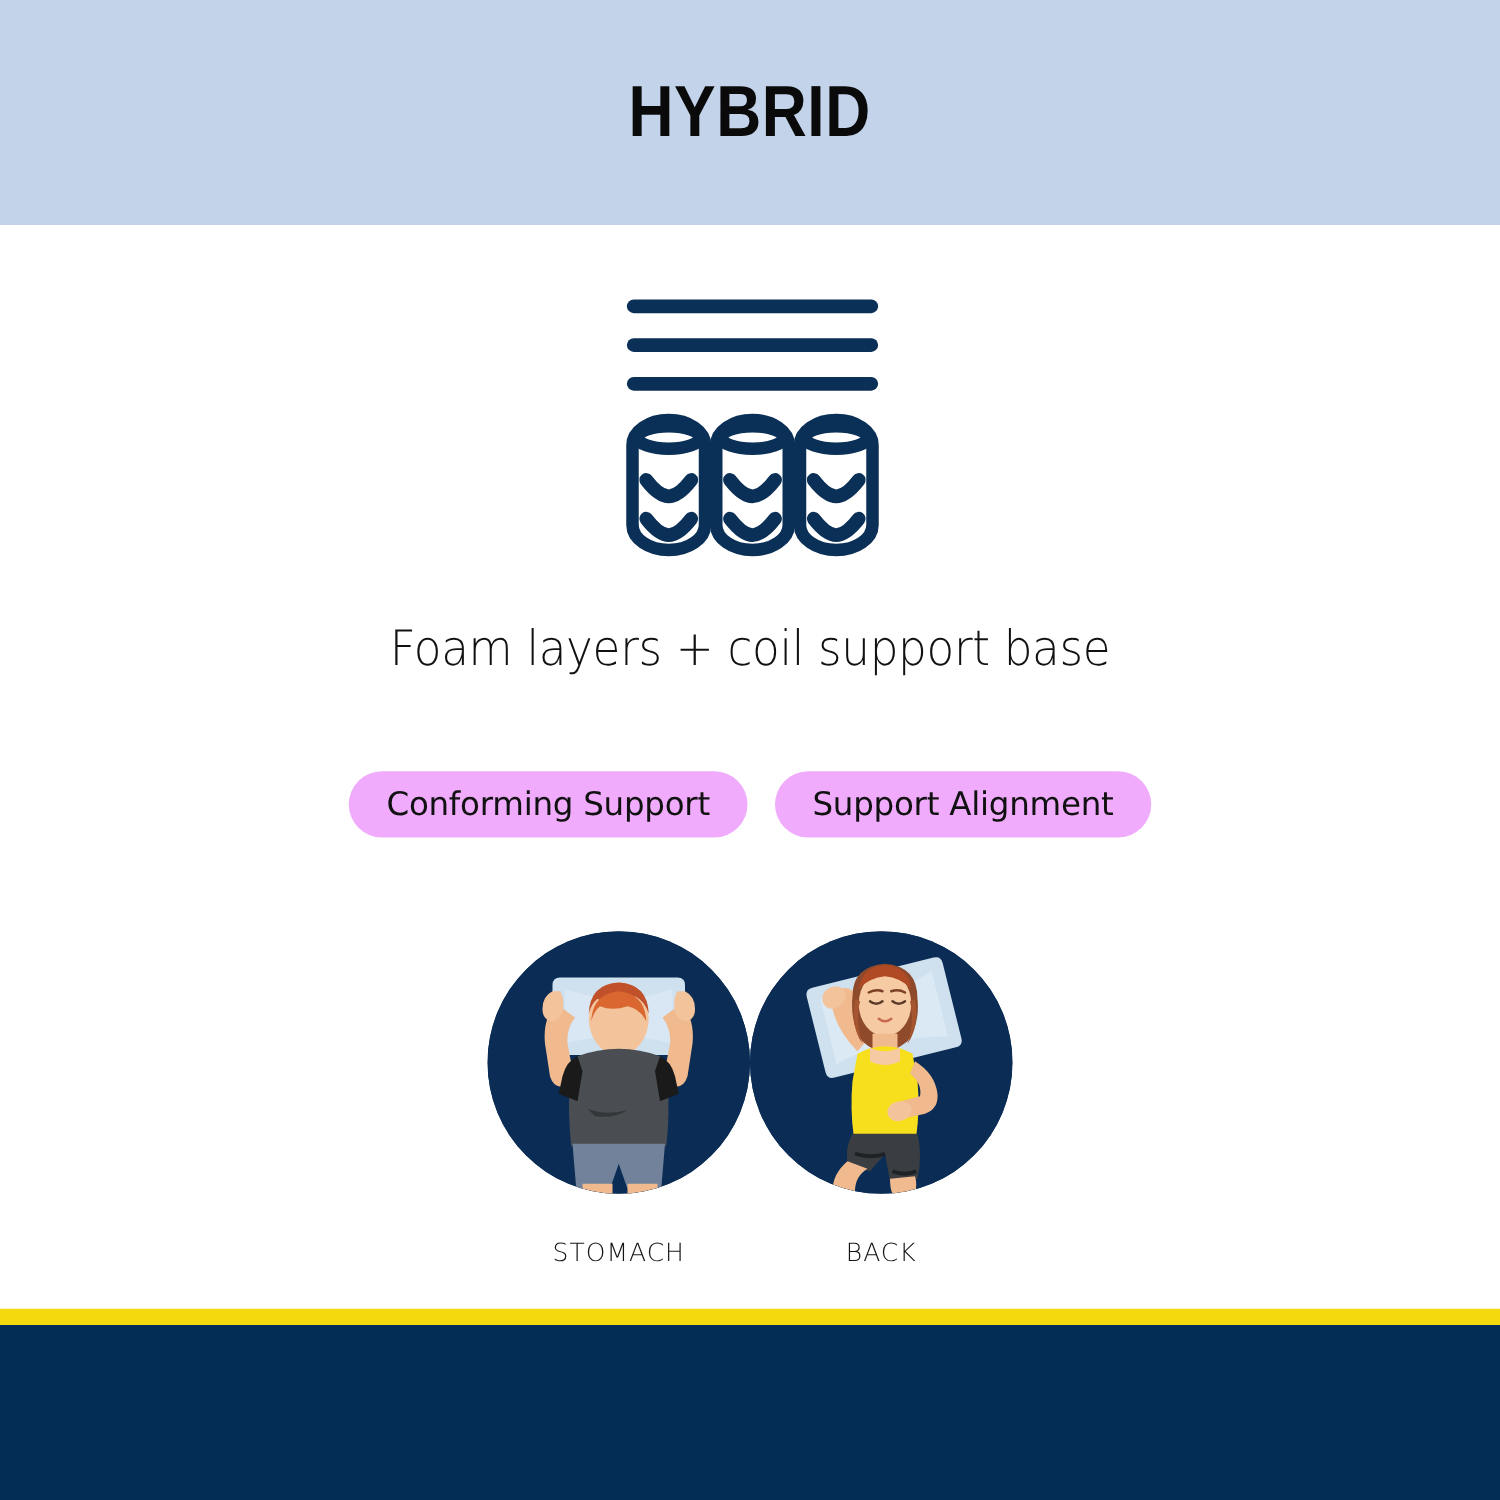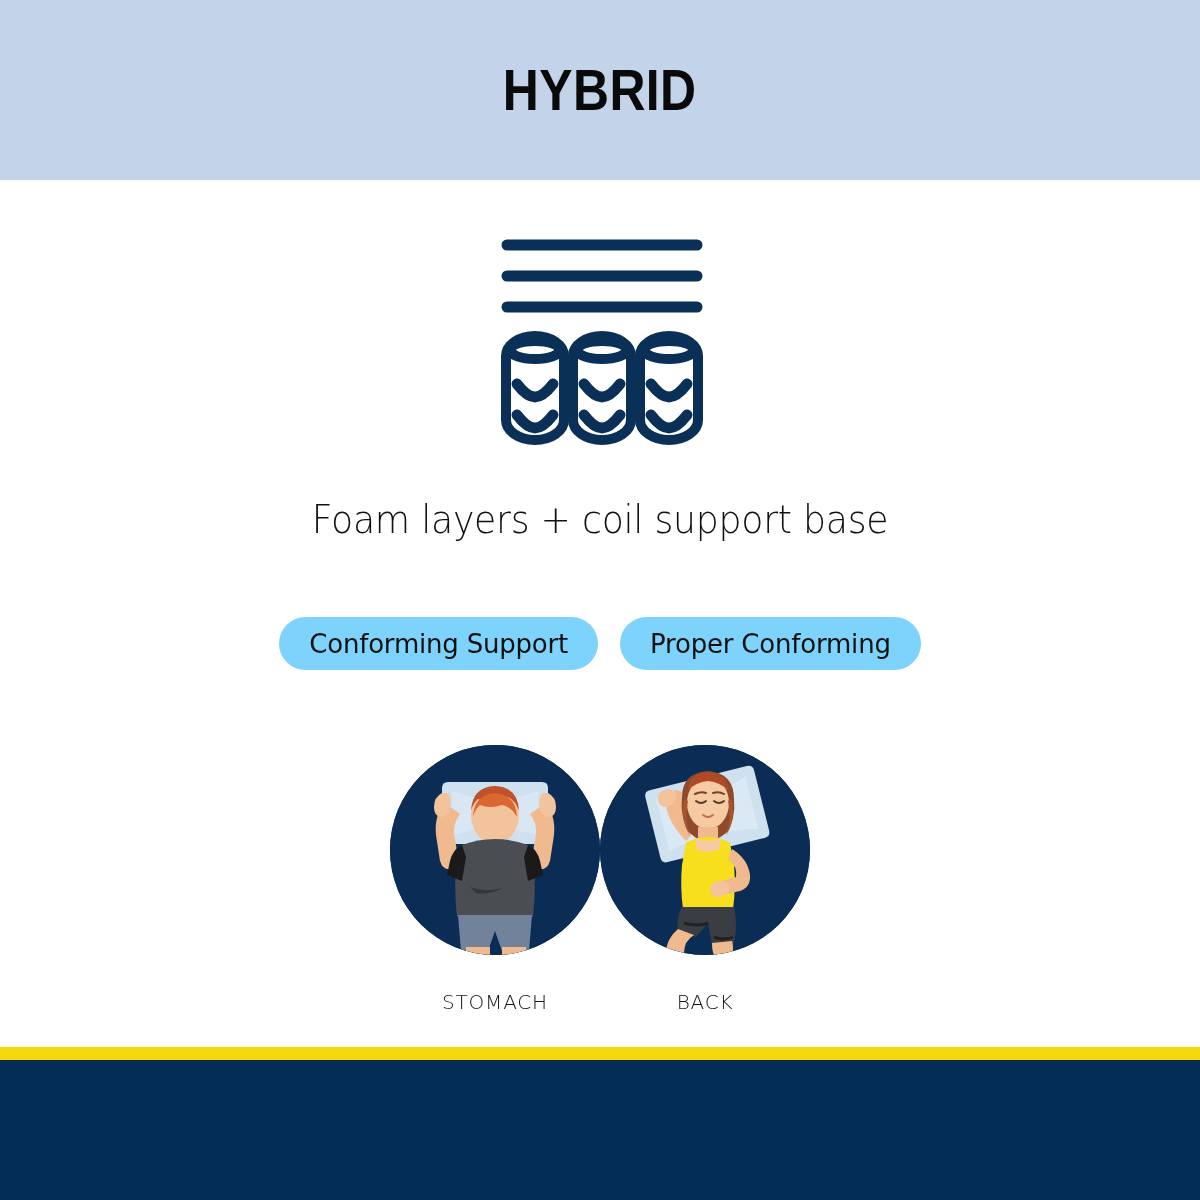--- a/index.html
+++ b/index.html
@@ -65,21 +65,21 @@
     position: absolute;
     left: 0;
     top: 617px;
     width: 1200px;
     display: flex;
     justify-content: center;
     align-items: center;
     gap: 22px;
   }
   .badge {
-    background: #7dd3fc;
+    background: #f0abfc;
     color: #111111;
     border-radius: 999px;
     height: 53px;
     display: flex;
     align-items: center;
     justify-content: center;
     padding: 0 30px;
     font-family: "DejaVu Sans", sans-serif;
     font-size: 26px;
     font-weight: 400;
@@ -171,21 +171,21 @@
     <ellipse cx="179" cy="122" rx="25" ry="9"></ellipse>
     <path d="M161 156 q10 13 18 13 q8 0 18 -13" stroke-width="11" stroke-linecap="round" fill="none"></path>
     <path d="M161 187 q10 13 18 13 q8 0 18 -13" stroke-width="11" stroke-linecap="round" fill="none"></path>
   </g>
 </svg>
 
 <div class="subtitle">Foam layers + coil support base</div>
 
 <div class="badges">
   <div class="badge">Conforming Support</div>
-  <div class="badge">Proper Conforming</div>
+  <div class="badge">Support Alignment</div>
 </div>
 
 <div class="positions">
 
   <div class="position">
     <div class="position-circle">
       <svg viewBox="0 0 210 210" width="210" height="210">
         <rect width="210" height="210" fill="#0b2d55"></rect>
 
         <g>

